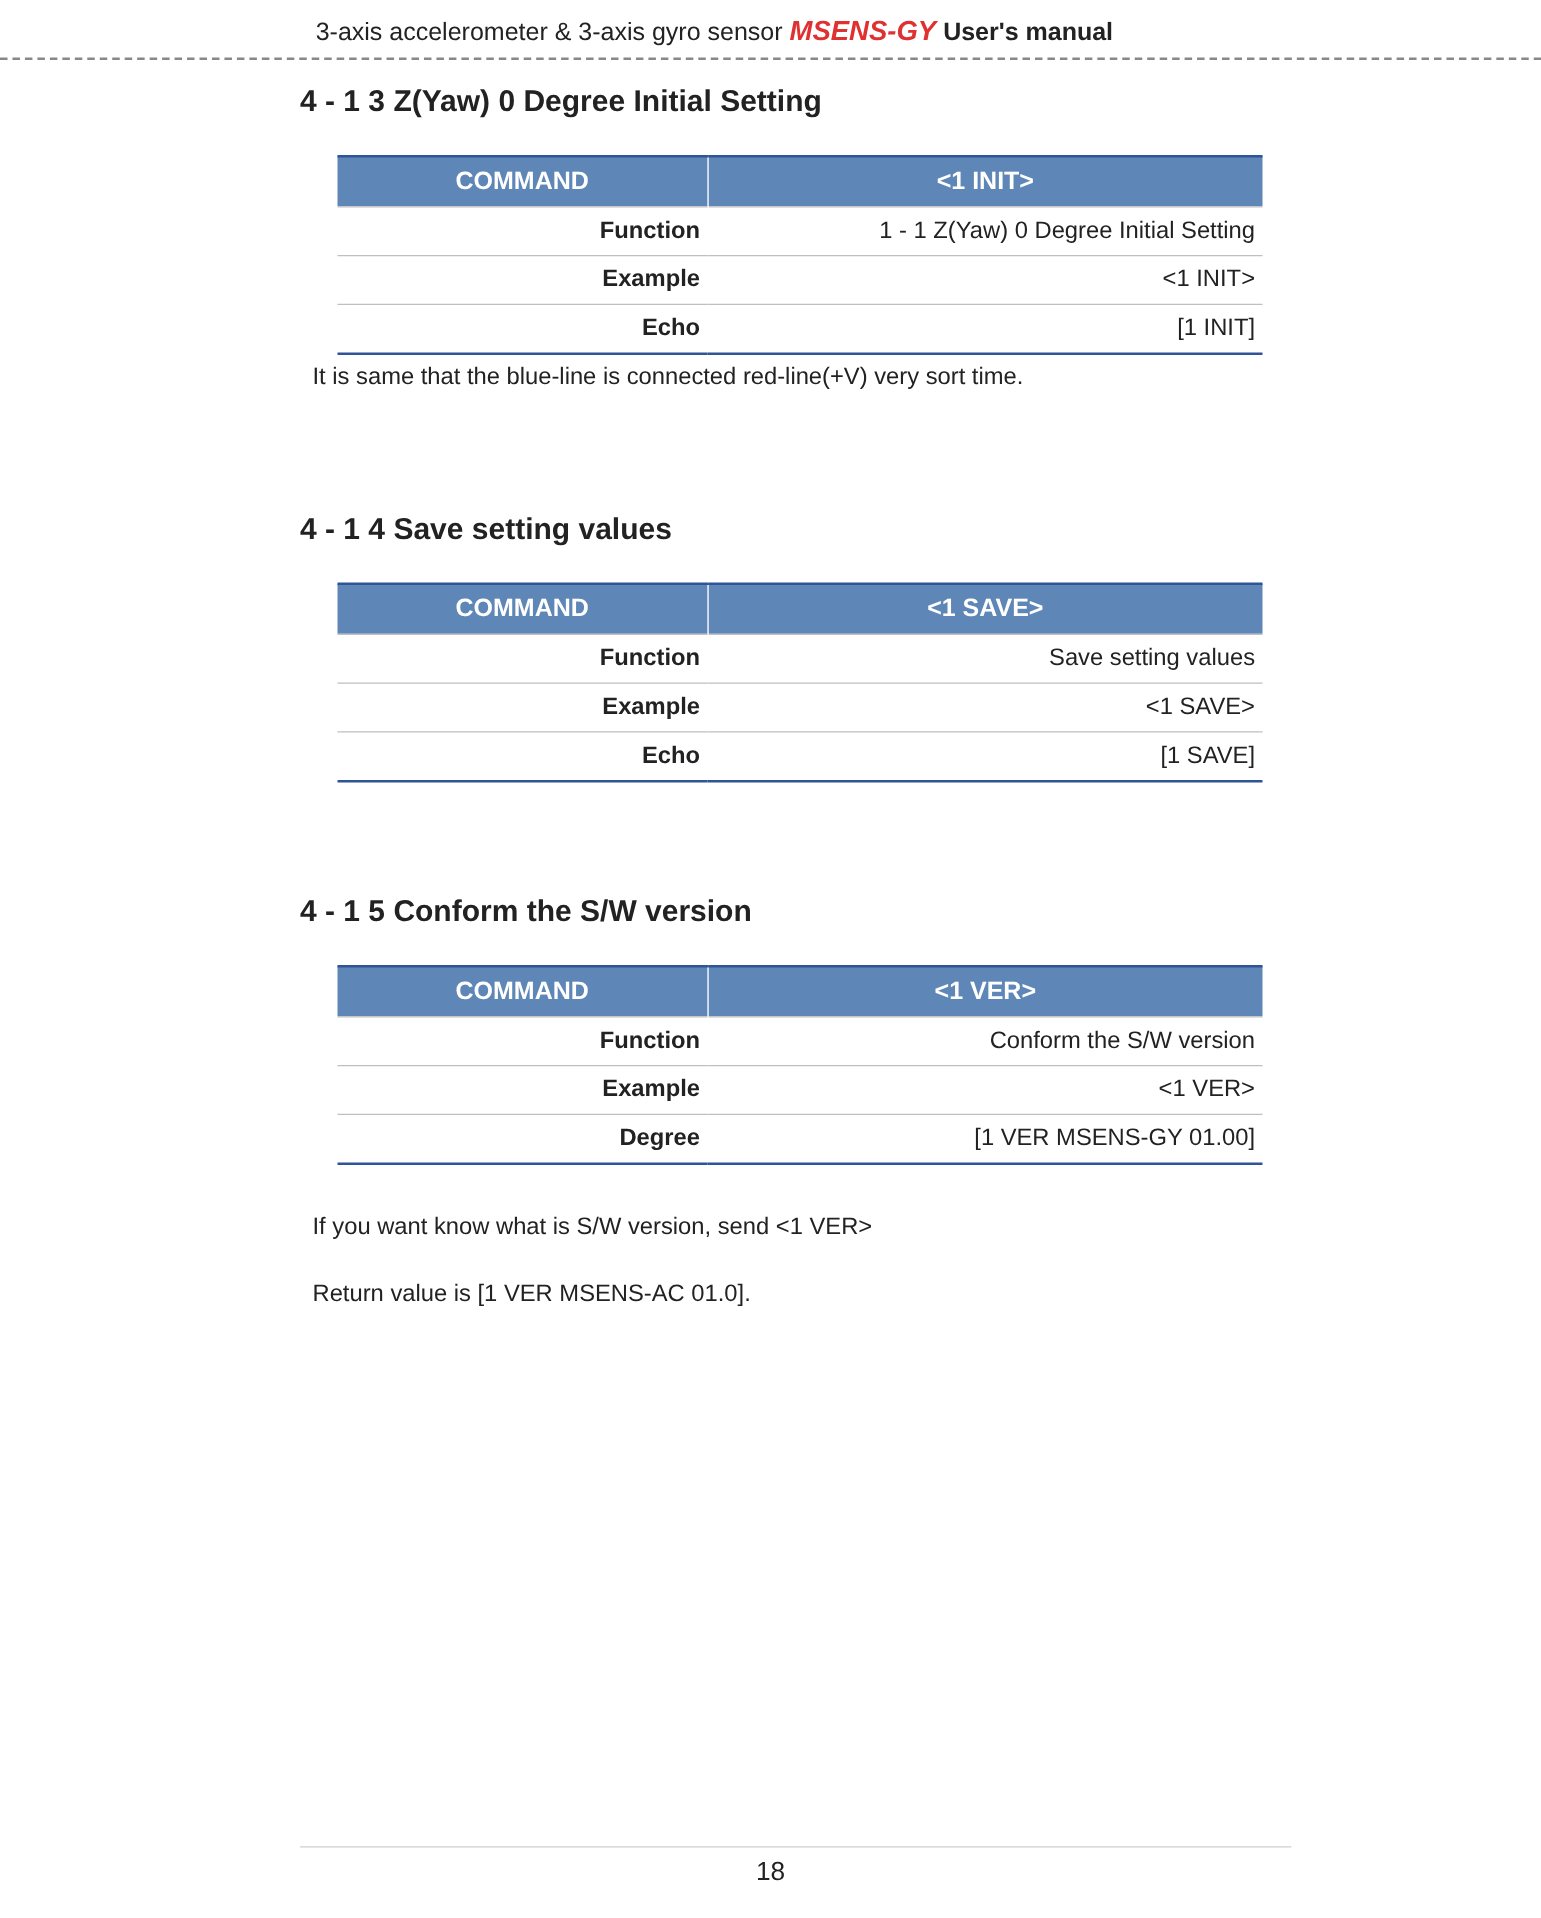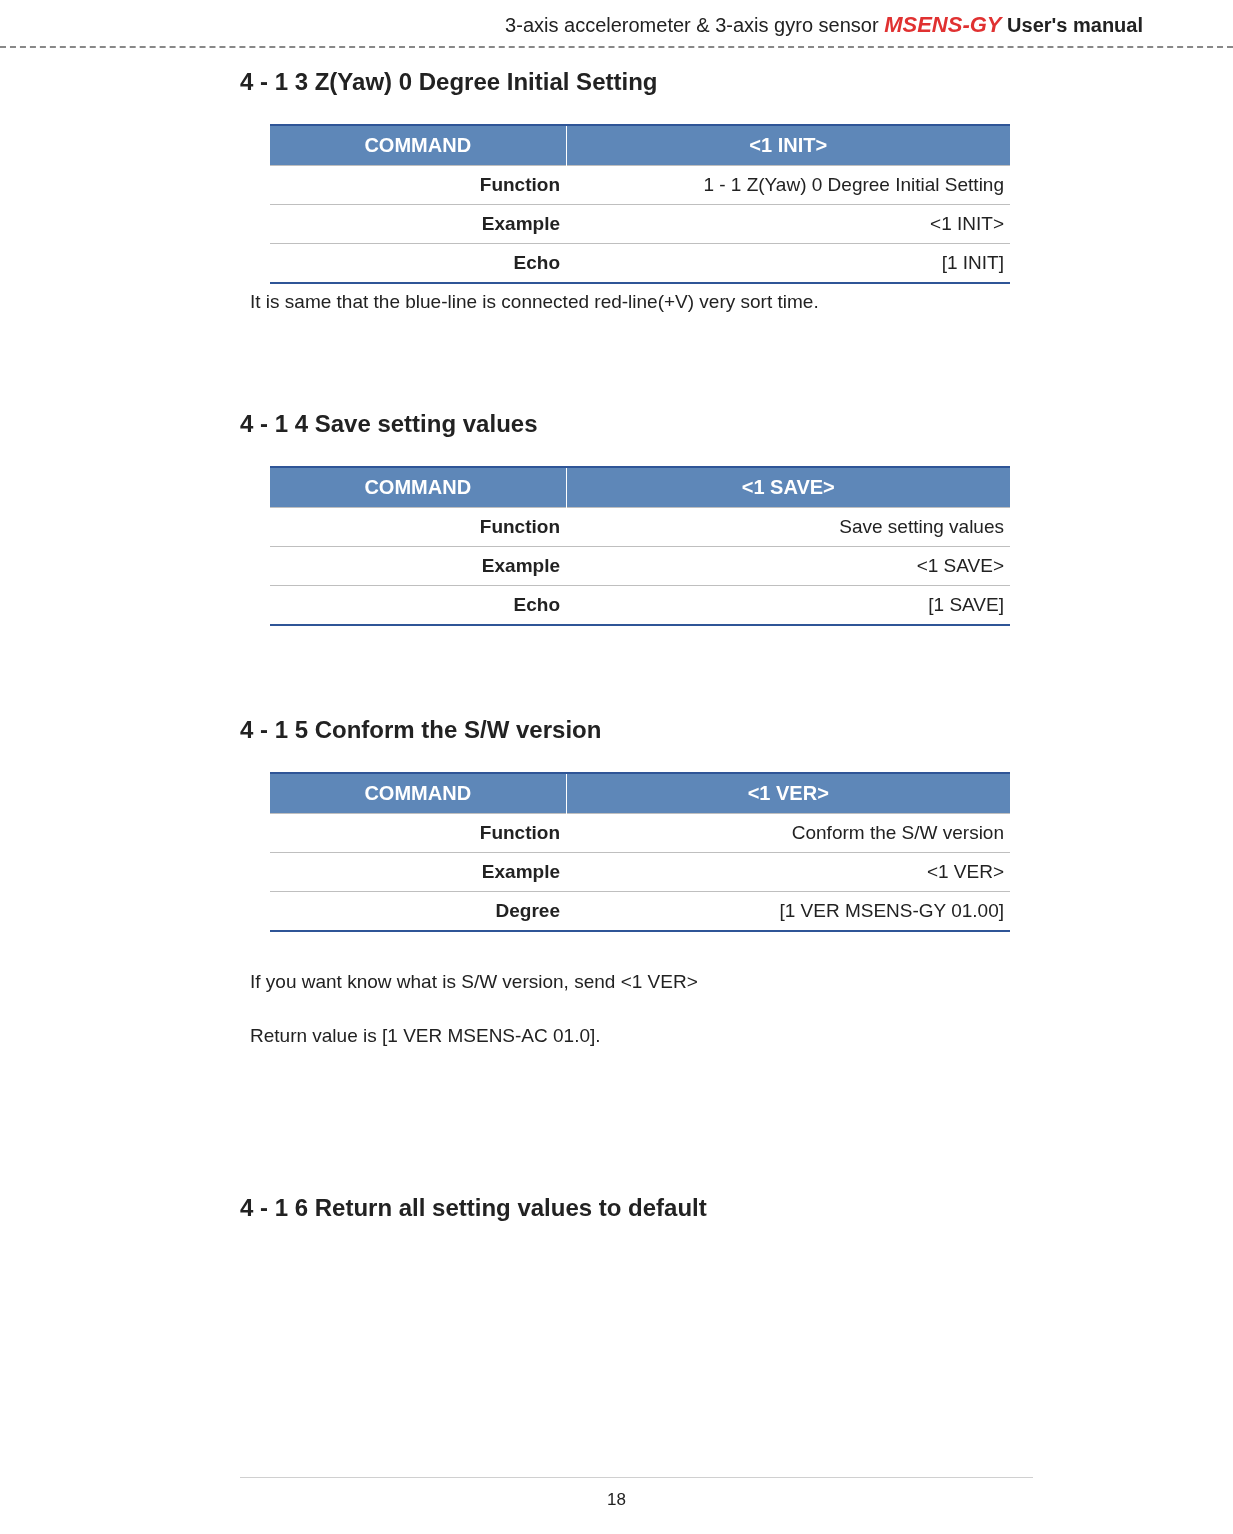--- a/index.html
+++ b/index.html
@@ -9,21 +9,21 @@
     background: #fff;
   }
   .page {
     width: 1233px;
     height: 1534px;
     position: relative;
     box-sizing: border-box;
     padding-top: 12px;
   }
   .header {
-    text-align: right;
+    text-align: center;
     padding-right: 90px;
     font-size: 20px;
   }
   .header .prod {
     color: #e03131;
     font-style: italic;
     font-weight: bold;
     font-size: 22px;
   }
   .header .rest {
@@ -86,21 +86,21 @@
     right: 200px;
     bottom: 56px;
     border-top: 1px solid #d0d0d0;
   }
   .pagenum {
     position: absolute;
     bottom: 24px;
     left: 0;
     right: 0;
     text-align: center;
-    font-size: 17px;
+    font-size: 21px;
   }
 </style>
 </head>
 <body>
 
 <div class="page">
 
   <div class="header">
     <span>3-axis accelerometer &amp; 3-axis gyro sensor </span><span class="prod">MSENS-GY</span><span class="rest">  User's manual</span>
   </div>
@@ -184,20 +184,19 @@
           <td>[1 VER MSENS-GY 01.00]</td>
         </tr>
       </tbody>
     </table>
     <p class="desc">If you want know what is S/W version, send &lt;1 VER&gt;</p>
     <p class="desc" style="margin-top:18px">Return value is [1 VER MSENS-AC 01.0].</p>
 
     <div class="biggap"></div>
     <div class="gap"></div>
 
-    <h2 class="section">4 - 1  6 Return all setting values to default</h2>
 
   </div>
 
   <div class="footerline"></div>
   <div class="pagenum">18</div>
 
 </div>
 
 </body></html>

